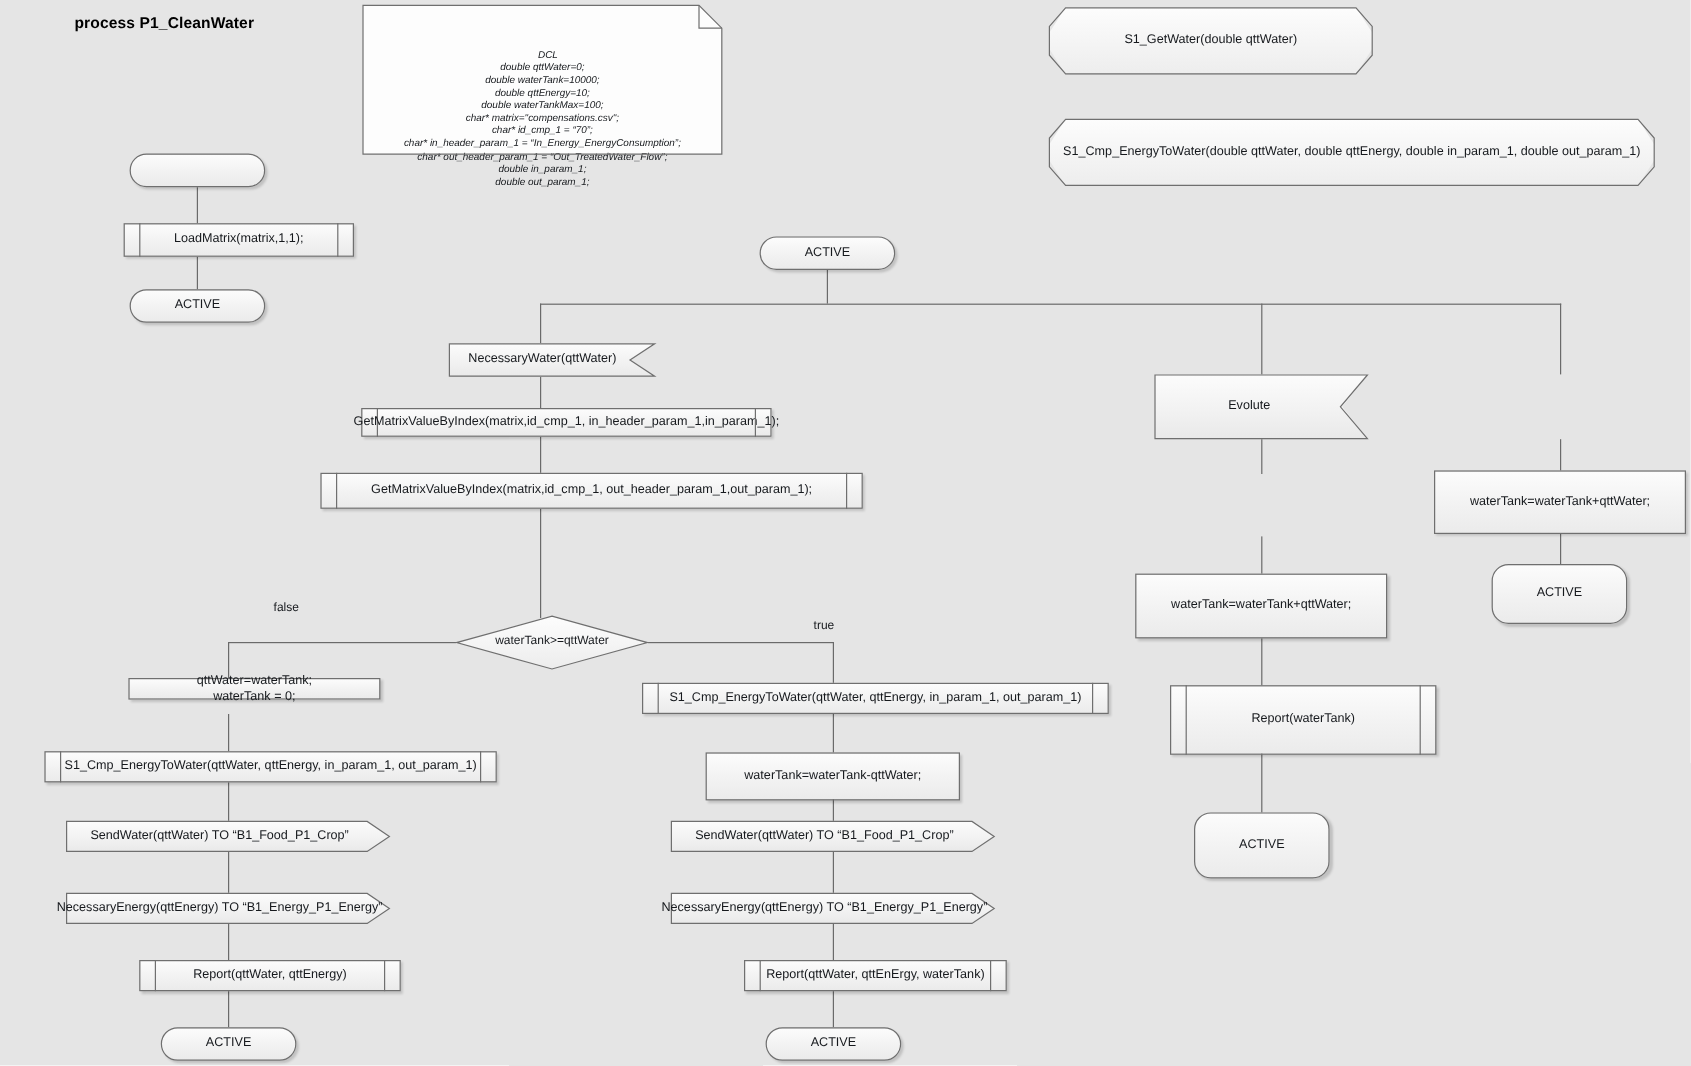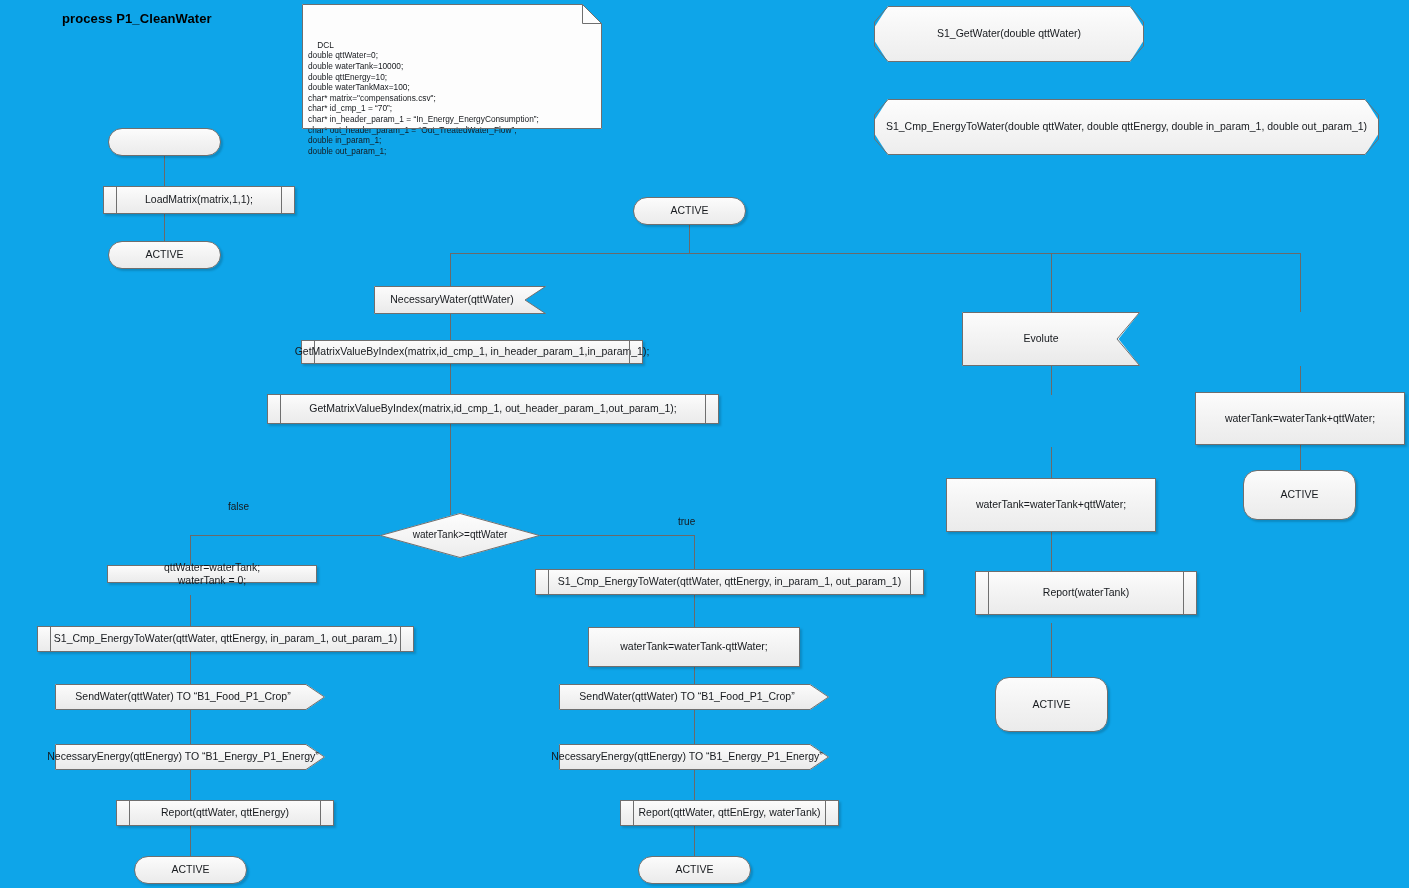--- a/index.html
+++ b/index.html
@@ -10,21 +10,21 @@
   }
   body {
     font-family: "Liberation Sans", sans-serif;
     color: #1a1a1a;
   }
   #canvas {
     position: relative;
     width: 1409px;
     height: 888px;
     overflow: hidden;
-    background: #0ea5e9;
+    background: #e5e5e5;
   }
   
   .node {
     position: absolute;
     box-sizing: border-box;
     display: flex;
     align-items: center;
     justify-content: center;
     text-align: center;
     font-size: 10.5px;
@@ -133,23 +133,24 @@
   }
 
   
   .note {
     position: absolute;
     box-sizing: border-box;
     font-size: 8.3px;
     line-height: 10.6px;
     white-space: pre;
     color: #16191d;
-    text-align: left;
+    text-align: center;
     z-index: 3;
     padding: 4px 6px;
+    font-style: italic;
   }
   .note .shape {
     position: absolute;
     inset: 0;
     background: #fdfdfd;
     clip-path: polygon(0 0, calc(100% - 20px) 0, 100% 20px, 100% 100%, 0 100%);
     filter: drop-shadow(2px 2px 2px rgba(0,0,0,0.25));
     z-index: -1;
   }
   .note .ntext { position: relative; z-index: 2; }
@@ -358,21 +359,21 @@
   </div>
   <div class="line v" style="left:1051px; top:366px; height:29px;"></div>
 
   <div class="line v" style="left:1051px; top:447px; height:31px;"></div>
 
   <div class="node task" style="left:946px; top:478px; width:210px; height:54px;">
     <span class="lbl">waterTank=waterTank+qttWater;</span>
   </div>
   <div class="line v" style="left:1051px; top:532px; height:39px;"></div>
 
-  <div class="node proc" style="left:940px; top:571px; width:222px; height:44px;">
+  <div class="node proc" style="left:940px; top:571px; width:222px; height:58px;">
     <span class="lbl">Report(waterTank)</span>
   </div>
   <div class="line v" style="left:1051px; top:623px; height:54px;"></div>
 
   <div class="node state" style="left:995px; top:677px; width:113px; height:55px;">
     <span class="lbl">ACTIVE</span>
   </div>
 
   <div class="line v" style="left:1300px; top:366px; height:26px;"></div>
 

